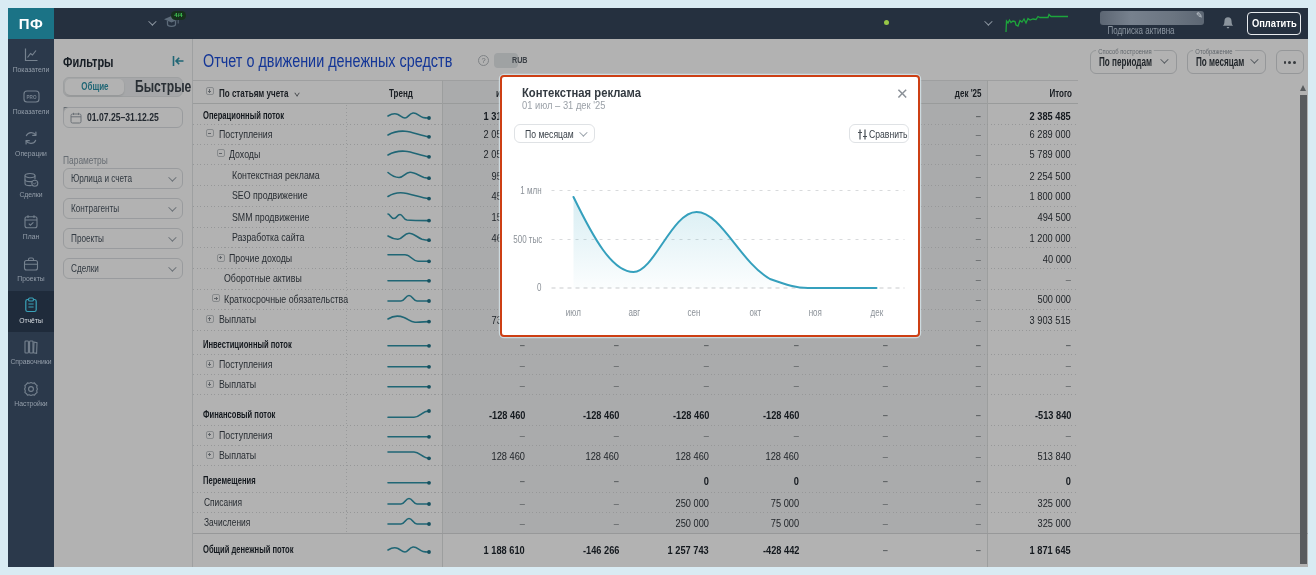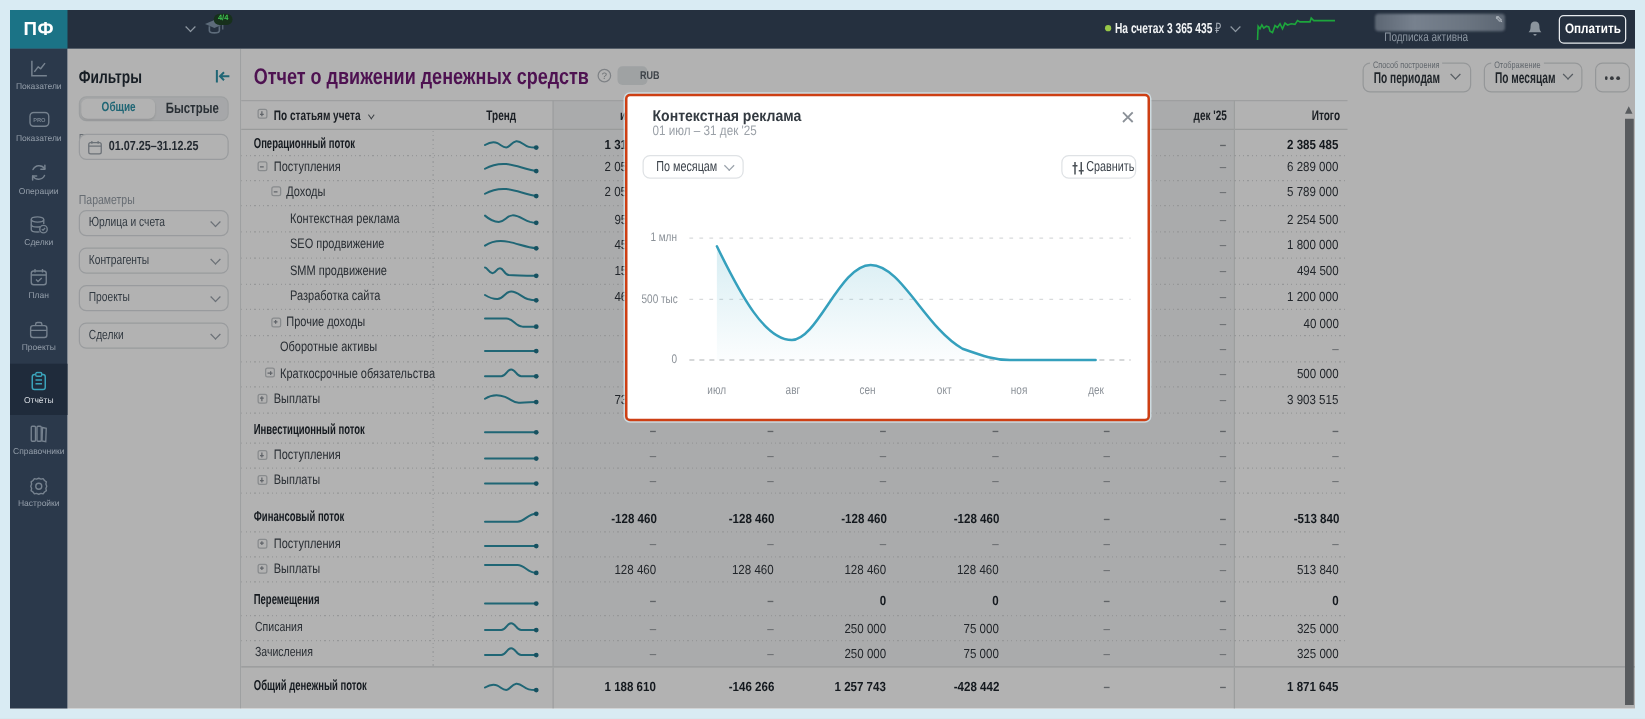--- a/index.html
+++ b/index.html
@@ -33,32 +33,32 @@
 #sb-active { position:absolute; left:0; top:251.7px; width:46px; height:41.3px; background:#1f2b3b; }
 .sbi { position:absolute; left:0; width:46px; text-align:center; }
 .sbl { position:absolute; left:0; width:46px; text-align:center; font-size:6.8px; }
 
 #filter { position:absolute; left:46px; top:31px; width:139px; height:528px; background:#fff; border-right:1px solid #e3e5e7; }
 #filter .hd { position:absolute; left:9px; top:15px; font-size:14.5px; font-weight:bold; color:#222b35; }
 #filter .hd .tx { transform:scaleX(0.76); }
 #collapse { position:absolute; left:118px; top:16px; }
 #tabs { position:absolute; left:9px; top:38px; width:120px; height:19.5px; background:#eef0f2; border:1px solid #e2e5e7; border-radius:6px; }
 #tab1 { position:absolute; left:1px; top:1px; width:59px; height:15.5px; background:#fff; border-radius:5px; color:#2e93a8; font-size:10.5px; font-weight:bold; text-align:center; line-height:15.5px; box-shadow:0 1px 2px rgba(0,0,0,.12); }
-#tab2 { position:absolute; left:62px; top:1px; width:55px; height:15.5px; color:#3c444d; font-size:12px; font-weight:bold; text-align:right; line-height:15.5px; }
+#tab2 { position:absolute; left:62px; top:1px; width:55px; height:15.5px; color:#3c444d; font-size:16px; font-weight:bold; text-align:right; line-height:15.5px; }
 #tabs .txc { transform:scaleX(0.76); }
 .flabel { position:absolute; left:9px; color:#949ca5; font-size:10.5px; }
 .flabel .tx { transform:scaleX(0.8); }
 .finput { position:absolute; left:9px; width:120px; height:20.5px; border:1px solid #dcdfe2; border-radius:6px; background:#fff; font-size:10.5px; color:#4a5560; line-height:19px; padding-left:7px; }
 .finput .tx { transform:scaleX(0.78); }
 .finput .chev { position:absolute; right:8px; top:7px; border-color:#9aa2ab; }
 #dateinp { font-weight:bold; color:#333c46; padding-left:23px; }
 #dateinp .tx { transform:scaleX(0.82); }
 
 #main { position:absolute; left:185px; top:31px; width:1115px; height:528px; background:#fff; }
-#title { position:absolute; left:10px; top:11.5px; font-size:18px; font-weight:bold; color:#701a75; }
+#title { position:absolute; left:10px; top:11.5px; font-size:18px; font-weight:normal; color:#1d4ed8; }
 #title .tx { transform:scaleX(0.8); }
 #qmark { position:absolute; left:285px; top:16px; width:11px; height:11px; border:1.2px solid #b6bbc0; border-radius:6px; color:#9aa0a6; font-size:7.5px; text-align:center; line-height:9px; }
 #rub { position:absolute; left:300.5px; top:13.5px; width:24px; height:15.5px; background:#e4e8ea; border-radius:4px; color:#565e66; font-size:9px; font-weight:bold; text-align:center; line-height:15.5px;padding-left:16px; }
 .ctrl { position:absolute; top:11px; height:23.5px; border:1px solid #d6d9db; border-radius:6px; background:#fff; }
 .ctrl .cl { position:absolute; left:5px; top:-4.5px; background:#fff; padding:0 3px; font-size:7.5px; color:#8d959d; white-space:nowrap; transform:scaleX(0.78); transform-origin:0 50%; }
 .ctrl .ct { position:absolute; left:8px; top:4px; font-size:12.5px; font-weight:bold; color:#2f363d; white-space:nowrap; transform:scaleX(0.65); transform-origin:0 50%; }
 .ctrl .chev { position:absolute; top:7px; border-color:#7d858d; }
 .dots { position:absolute; left:6.5px; top:10px; }
 .dots i { display:inline-block; width:2.6px; height:2.6px; border-radius:1.5px; background:#4f545a; margin-right:2.2px; vertical-align:top; }
 
@@ -524,21 +524,20 @@
   <div id="topbar">
     <div id="logo">ПФ</div>
     <span class="chev" id="helpchev"></span>
     <svg id="cap" width="17" height="13" viewBox="0 0 17 13">
         <path d="M8.5,1 L16,4.2 L8.5,7.4 L1,4.2 Z" fill="#5d6b7a"></path>
         <path d="M4.5,6 V9.3 C4.5,10.4 6.3,11.3 8.5,11.3 C10.7,11.3 12.5,10.4 12.5,9.3 V6" fill="none" stroke="#5d6b7a" stroke-width="1.3"></path>
         <path d="M15.2,4.5 V8.5" stroke="#5d6b7a" stroke-width="1"></path>
       </svg>
     <div id="capbadge">4/4</div>
     <div id="accdot"></div>
-    <div id="accounts"><span class="tx">На счетах 3 365 435 <span class="rub">₽</span></span></div>
     <span class="chev" id="accchev"></span>
     <svg id="spark-top" width="64" height="24" viewBox="0 0 64 24">
         <path d="M1,21 L1.5,10 L3,12 L4.5,9 L6,11.5 L8,10 L10,10.5 L11,14 L13,15 L15,9.5 L17,11 L19,8 L21,12 L23,7.5 L25,9 L28,8 L31,8.5 L33,5.5 L35,6.5 L43,6.5 L44,3.5 L46,5.5 L63,5.5" fill="none" stroke="#1da53c" stroke-width="1.3"></path>
       </svg>
     <div id="redact"></div>
     <div id="pencil">✎</div>
     <div id="subsc"><span class="txc">Подписка активна</span></div>
     <svg id="bell" width="14" height="16" viewBox="0 0 17 18">
         <path d="M8.5,2 C5.7,2 4.2,4 4.2,6.5 C4.2,10.5 3,11.5 2.2,12.3 H14.8 C14,11.5 12.8,10.5 12.8,6.5 C12.8,4 11.3,2 8.5,2 Z" fill="#8b949d"></path>
         <path d="M7,14 C7,15 7.6,15.7 8.5,15.7 C9.4,15.7 10,15 10,14 Z" fill="#8b949d"></path>

